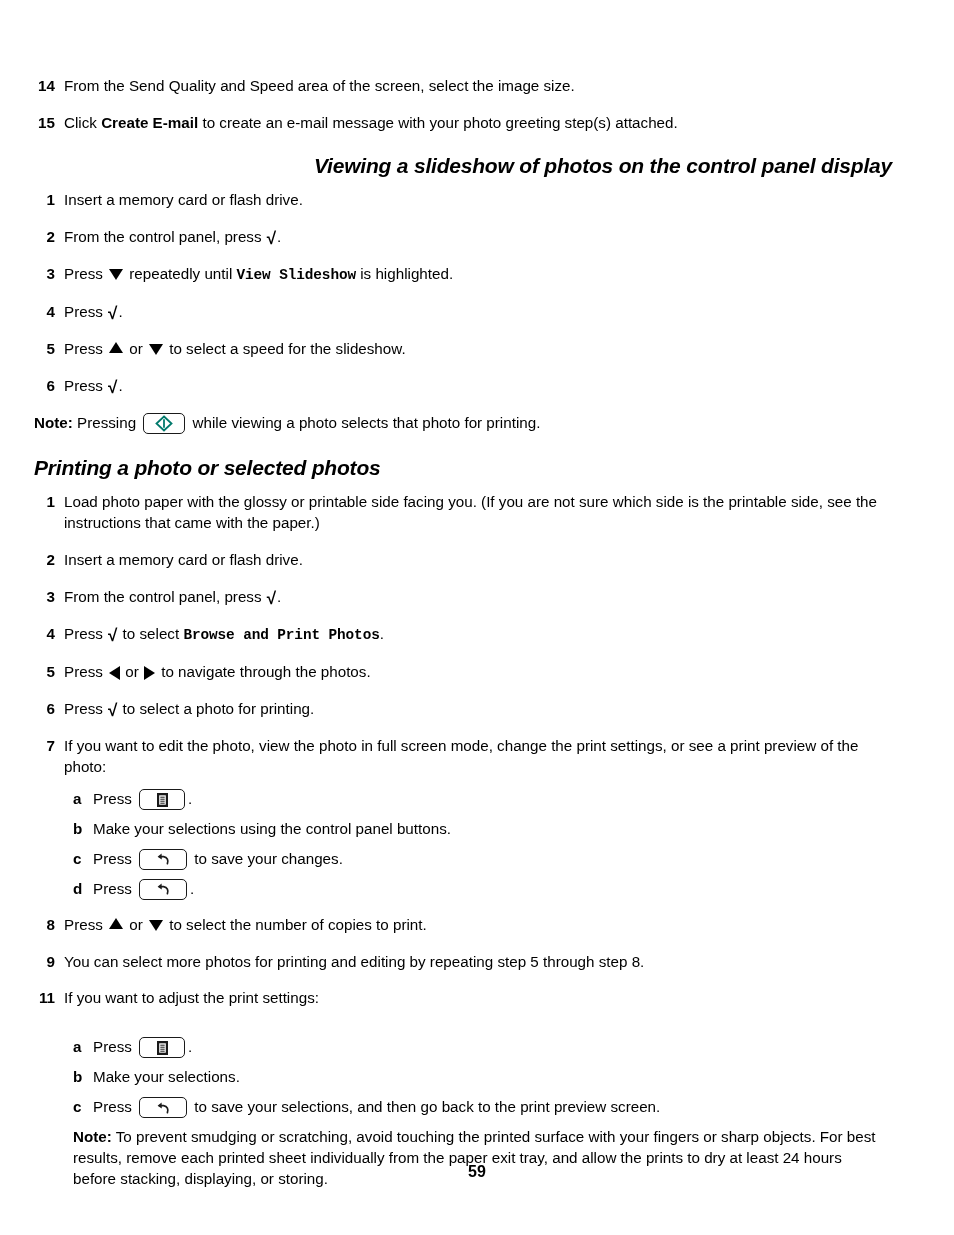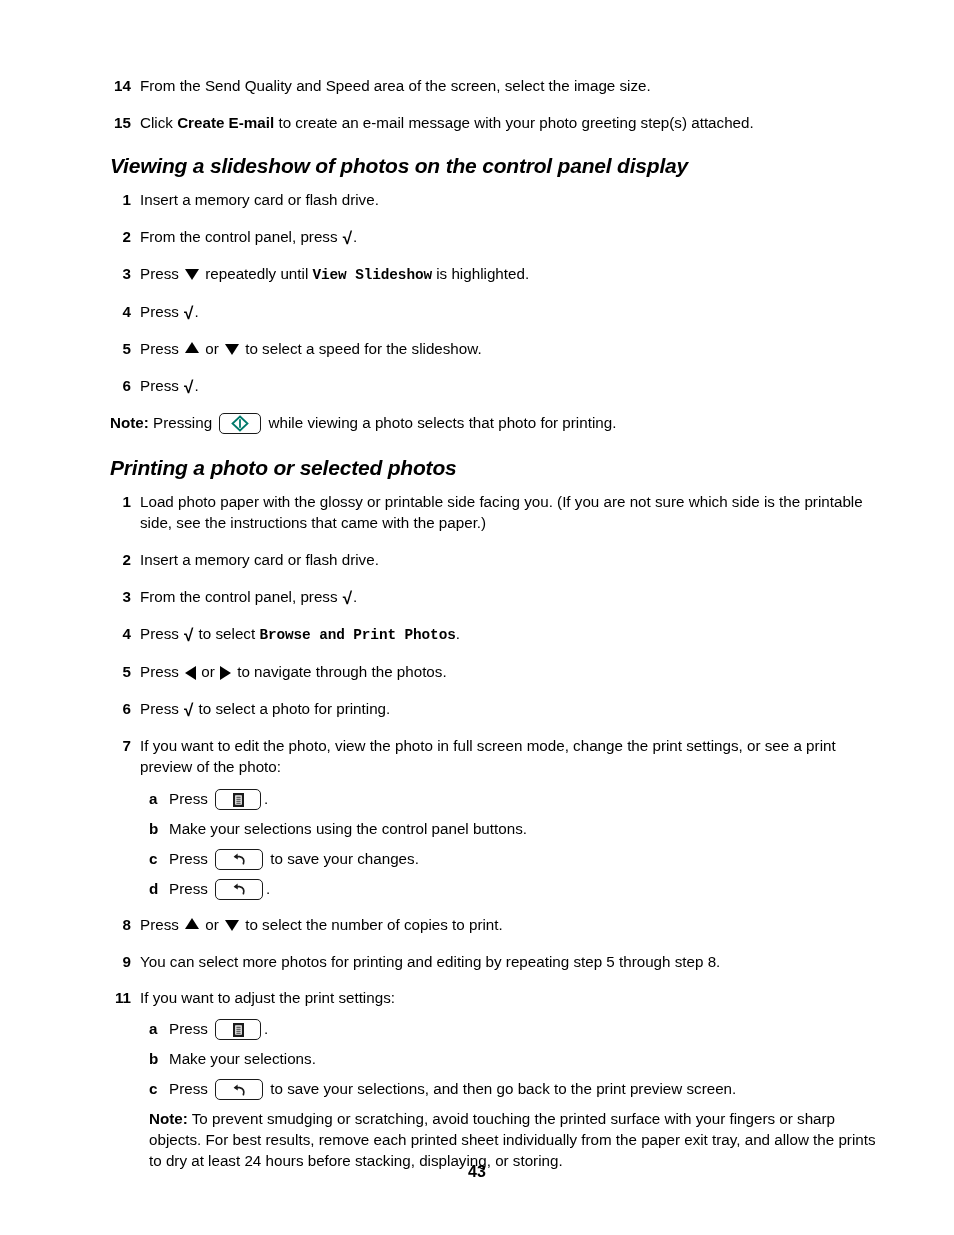--- a/index.html
+++ b/index.html
@@ -14,33 +14,33 @@
     font-family: "Liberation Sans", sans-serif;
     color: #000000;
     -webkit-font-smoothing: antialiased;
   }
   .page {
     position: absolute;
     left: 0; top: 0;
     width: 954px;
     height: 1235px;
     box-sizing: border-box;
-    padding: 76px 62px 0 110px;
+    padding: 76px 62px 0 34px;
   }
 
   
   .heading {
     font-size: 21px;
     font-weight: bold;
     font-style: italic;
     letter-spacing: -0.2px;
     margin: 22px 0 12px 0;
     line-height: 1.15;
   }
-  .heading.first { margin-top: 20px; }
+  .heading.first { margin-top: 20px; text-align: right; }
 
   
   .step {
     display: flex;
     align-items: flex-start;
     margin: 0 0 16px 0;
     font-size: 15.2px;
     line-height: 1.38;
   }
   .step-num {
@@ -287,21 +287,21 @@
     <div class="step-num">8</div>
     <div class="step-body"><span>Press </span><span class="tri tri-up"></span><span> or </span><span class="tri tri-down"></span><span> to select the number of copies to print.</span></div>
   </div>
 
   <div class="step">
     <div class="step-num">9</div>
     <div class="step-body"><span>You can select more photos for printing and editing by repeating step 5 through step 8.</span></div>
   </div>
 
 
-  <div class="step" style="margin-bottom:10px">
+  <div class="step" style="margin-bottom:28px">
     <div class="step-num">11</div>
     <div class="step-body"><span>If you want to adjust the print settings:</span></div>
   </div>
 
   <div class="substep">
     <div class="substep-letter">a</div>
     <div class="substep-body"><span>Press </span><span class="key key-menu"><svg width="13" height="16" viewBox="0 0 13 16">
             <rect x="1" y="1" width="11" height="14" fill="#1a1a1a"></rect>
             <rect x="3.2" y="3.3" width="6.6" height="9.4" fill="#ffffff"></rect>
             <line x1="4.3" y1="5.2" x2="8.7" y2="5.2" stroke="#1a1a1a" stroke-width="1"></line>
@@ -322,13 +322,13 @@
             <path d="M12.4 11.6 C13.6 8.6 12.4 5.0 8.6 4.6 L4.4 4.6" fill="none" stroke="#1a1a1a" stroke-width="1.7" stroke-linecap="round"></path>
             <polygon points="6.6,1.6 2.6,4.7 6.8,7.6" fill="#1a1a1a"></polygon>
           </svg></span><span> to save your selections, and then go back to the print preview screen.</span></div>
   </div>
 
 
   <div class="note indented" style="margin-top:0"><b>Note:</b><span> To prevent smudging or scratching, avoid touching the printed surface with your fingers or sharp objects. For best results, remove each printed sheet individually from the paper exit tray, and allow the prints to dry at least 24 hours before stacking, displaying, or storing.</span></div>
 
 </div>
 
-<div class="page-number">43</div>
+<div class="page-number">59</div>
 
 </body></html>

